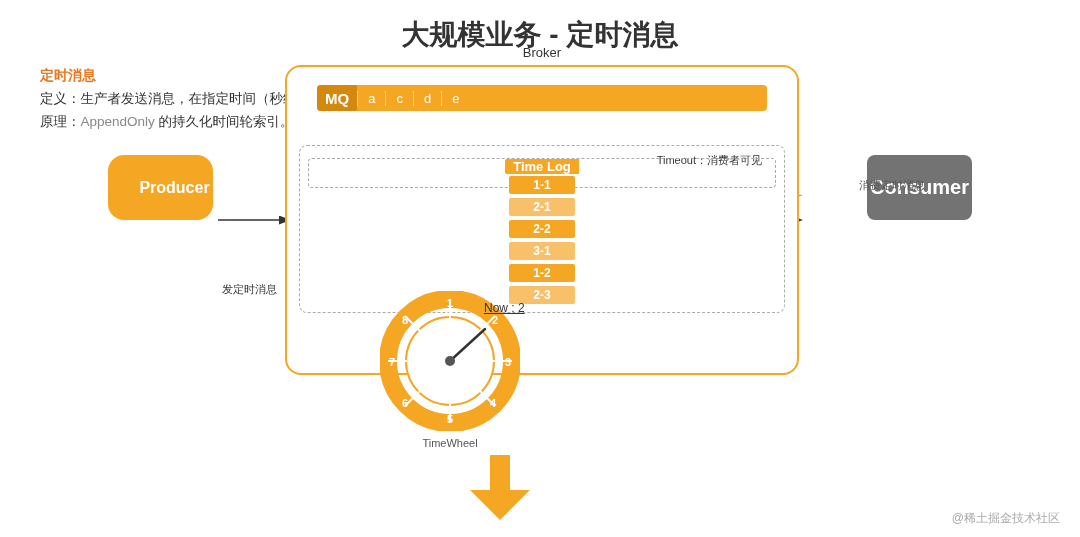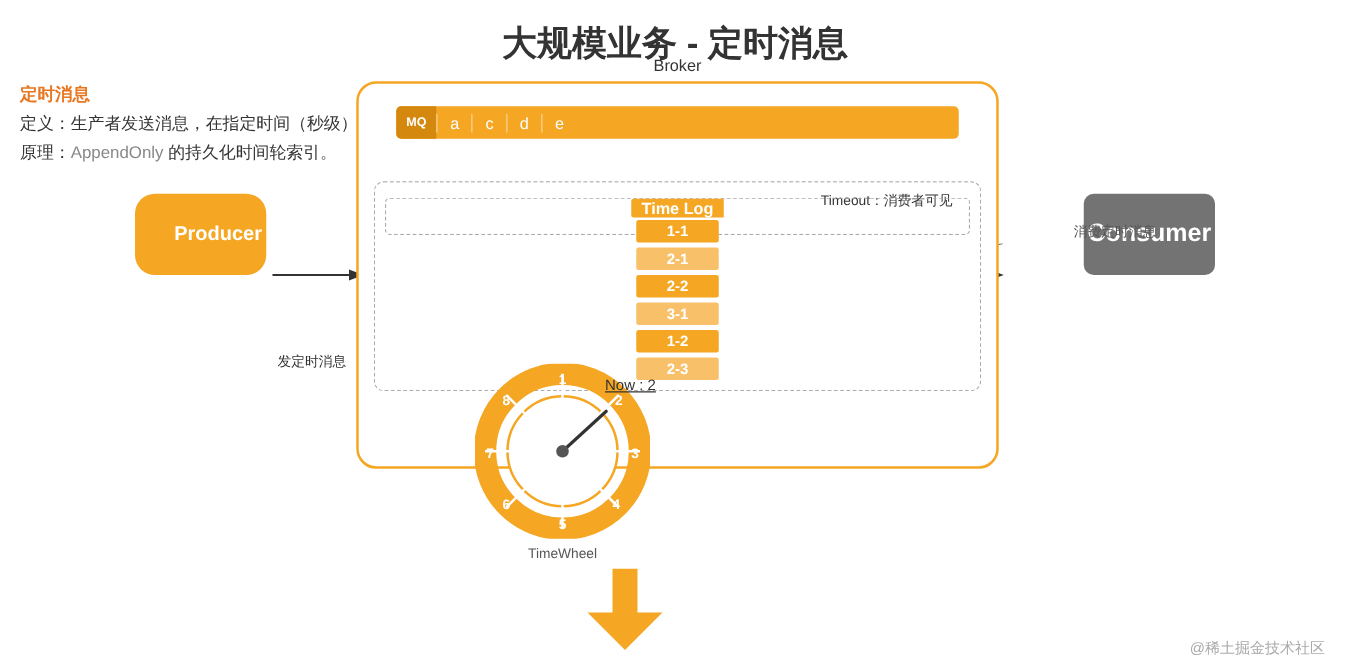--- a/index.html
+++ b/index.html
@@ -24,21 +24,21 @@
       text-align: center;
       font-size: 28px;
       font-weight: bold;
       color: #333;
       padding-top: 16px;
       padding-bottom: 10px;
     }
 
     
     .text-section {
-      padding: 0 16px;
+      padding: 0 40px;
       line-height: 1.7;
       font-size: 14px;
       color: #333;
     }
 
     .highlight-text {
       color: #e87722;
       font-weight: bold;
       font-size: 14px;
     }
@@ -112,21 +112,21 @@
       right: 30px;
       height: 26px;
       background: #f5a623;
       border-radius: 4px;
       display: flex;
       align-items: center;
     }
 
     .mq-label {
       color: white;
-      font-size: 10px;
+      font-size: 15px;
       font-weight: bold;
       padding: 0 8px;
       background: #d4890e;
       height: 100%;
       display: flex;
       align-items: center;
       border-radius: 4px 0 0 4px;
     }
 
     .mq-cell {

